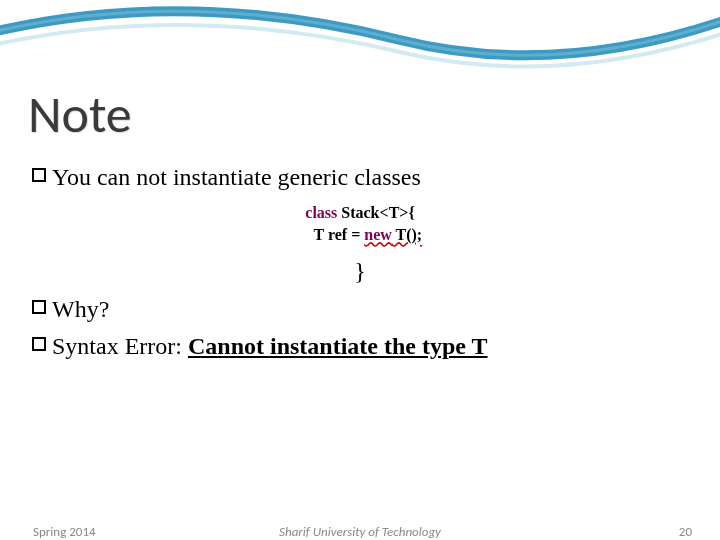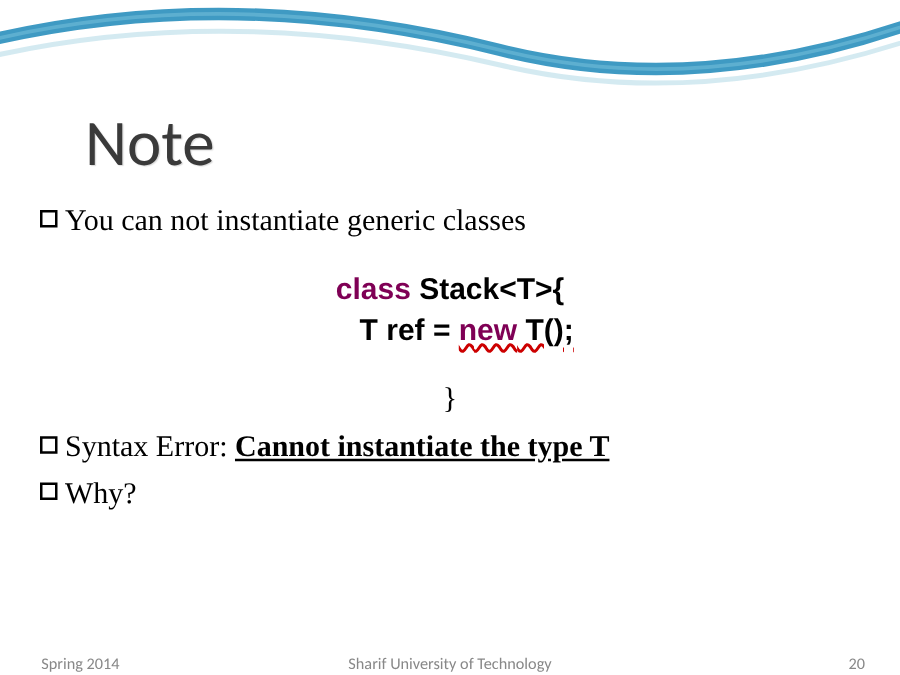--- a/index.html
+++ b/index.html
@@ -21,21 +21,20 @@
   }
   .title {
     position: absolute;
     top: 82px;
     left: 28px;
     font-family: Calibri, 'Segoe UI', sans-serif;
     font-size: 52px;
     font-weight: 400;
     color: #3a3a3a;
     text-shadow: 1px 1px 1px rgba(0,0,0,0.15);
-    margin-left: 40px;
   }
   .content {
     position: absolute;
     top: 160px;
     left: 32px;
     right: 32px;
     font-size: 24px;
     line-height: 1.45;
     color: #000;
     text-align: center;
@@ -48,27 +47,27 @@
   .square {
     display: inline-block;
     width: 14px;
     height: 14px;
     border: 2px solid #000;
     margin-right: 6px;
     margin-top: 8px;
     flex-shrink: 0;
   }
   .code {
-    font-family: Liberation Sans, sans-serif;
+    font-family: Liberation Serif, serif;
     font-weight: bold;
-    font-size: 24px;
+    font-size: 16px;
     color: #000;
     white-space: pre;
     line-height: 1.4;
-    margin: 20px 0;
+    margin: 7px 0;
   }
   .code .kw { color: #7f0055; font-weight: bold; }
   .code .underline-err {
     text-decoration: underline;
     text-decoration-style: wavy;
     text-decoration-color: #c00;
   }
   .closebrace {
     font-family: Georgia, serif;
     font-size: 24px;
@@ -83,21 +82,21 @@
   .footer {
     position: absolute;
     bottom: 16px;
     left: 0;
     width: 720px;
     font-family: Calibri, 'Segoe UI', sans-serif;
     font-size: 13px;
     color: #888;
   }
   .footer-left { position: absolute; left: 33px; }
-  .footer-center { position: absolute; left: 0; width: 720px; text-align: center; }
+  .footer-center { position: absolute; left: 0; width: 720px; text-align: center; font-style: italic; }
   .footer-right { position: absolute; right: 28px; }
 </style>
 </head>
 <body>
 
 <svg class="swoosh" viewBox="0 0 720 90" preserveAspectRatio="none">
   <path d="M -20 40 Q 180 -10 400 45 Q 560 85 740 20 L 740 10 Q 560 75 400 35 Q 180 -20 -20 30 Z" fill="#2a8fbd" opacity="0.9"></path>
   <path d="M -20 35 Q 180 -15 400 40 Q 560 80 740 15" fill="none" stroke="#6bb8d6" stroke-width="3" opacity="0.7"></path>
   <path d="M -20 48 Q 180 0 400 52 Q 560 90 740 28" fill="none" stroke="#b8dce8" stroke-width="4" opacity="0.6"></path>
 </svg>
@@ -111,28 +110,28 @@
     <span>You can not  instantiate generic classes</span>
   </div>
 
   <div class="code"><span class="kw">class</span><span> Stack&lt;T&gt;{</span>
 <span>    T ref = </span><span class="kw underline-err">new</span><span class="underline-err"> T();</span></div>
 
   <div class="closebrace">}</div>
 
   <div class="bullet-line">
     <span class="square"></span>
-    <span>
-      <span>Syntax Error: </span><span class="bold-under">Cannot instantiate the type T</span>
-    </span>
+    <span>Why?</span>
   </div>
 
   <div class="bullet-line">
     <span class="square"></span>
-    <span>Why?</span>
+    <span>
+      <span>Syntax Error: </span><span class="bold-under">Cannot instantiate the type T</span>
+    </span>
   </div>
 
 </div>
 
 <div class="footer">
   <span class="footer-left">Spring 2014</span>
   <span class="footer-center">Sharif University of Technology</span>
   <span class="footer-right">20</span>
 </div>
 

